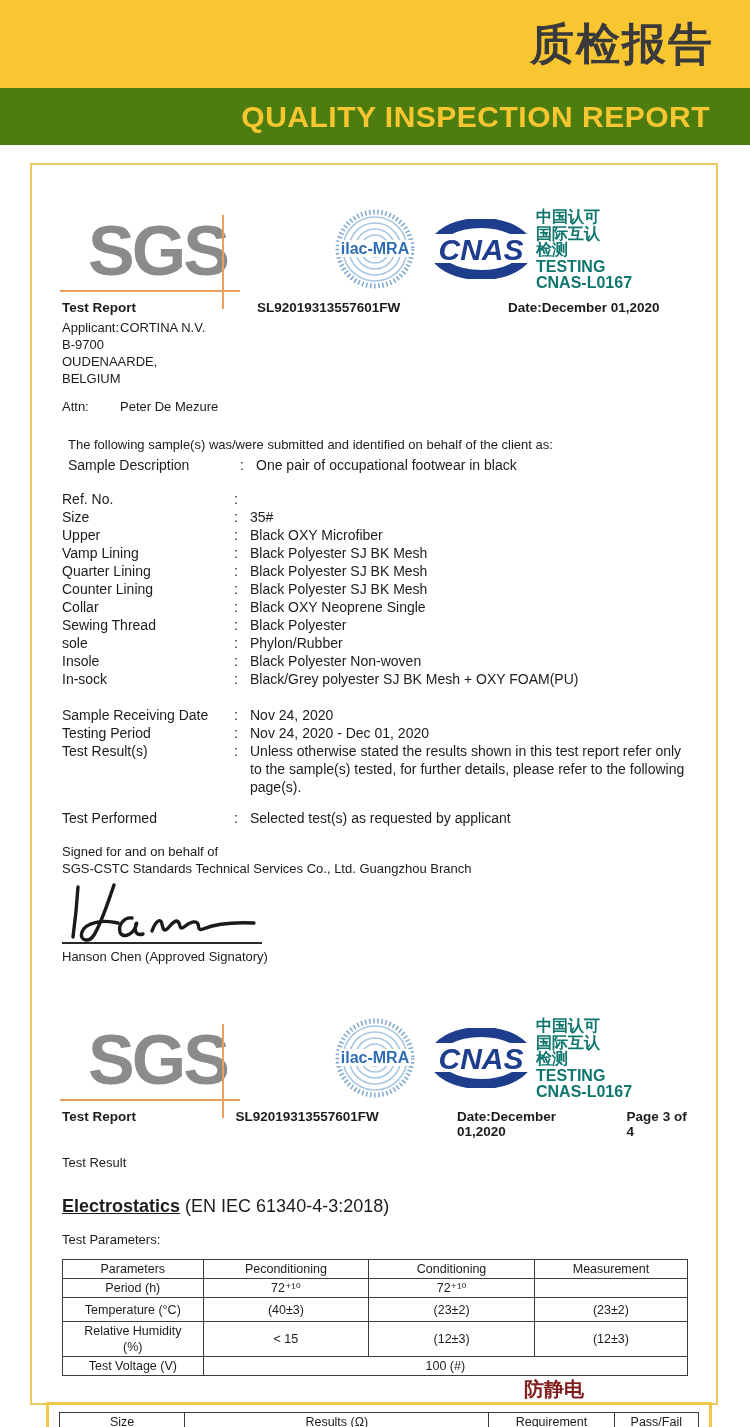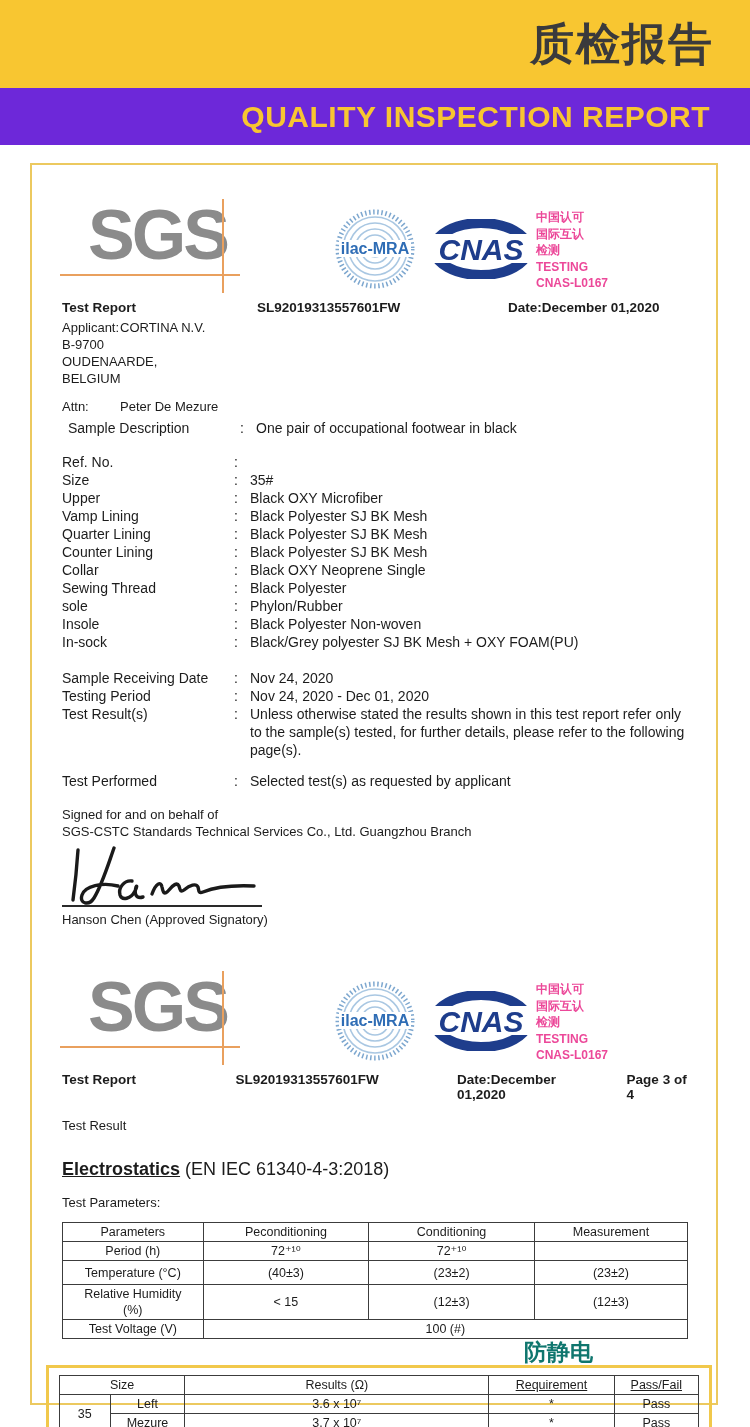--- a/index.html
+++ b/index.html
@@ -2,36 +2,36 @@
 <html><head>
 <meta charset="utf-8">
 <style>
   * { margin:0; padding:0; box-sizing:border-box; }
   html,body { width:750px; background:#ffffff; font-family:"Liberation Sans","DejaVu Sans",sans-serif; color:#1c1c1c; }
   body { height:1427px; overflow:hidden; }
 
   
   .banner-yellow { height:88px; background:#f8c631; display:flex; align-items:center; justify-content:flex-end; padding-right:36px; }
   .banner-yellow .cn-title { font-size:44px; font-weight:bold; color:#3a3a3c; letter-spacing:2px; }
-  .banner-dark { height:57px; background:#6d28d9; display:flex; align-items:center; justify-content:flex-end; padding-right:40px; }
+  .banner-dark { height:57px; background:#4d7c0f; display:flex; align-items:center; justify-content:flex-end; padding-right:40px; }
   .banner-dark .en-title { font-size:30px; font-weight:bold; color:#f8c631; letter-spacing:0.5px; }
 
   
   .doc { margin:18px 30px 0 30px; width:688px; height:1242px; border:2px solid #ecc95f; padding:40px 28px 0 30px; position:relative; background:#fff; }
 
   
   .logo-row { position:relative; height:90px; }
-  .sgs-logo { position:absolute; left:0; top:0; width:178px; height:88px;text-decoration:underline; }
+  .sgs-logo { position:absolute; left:0; top:16px; width:178px; height:88px;text-decoration:underline; }
   .sgs-text { position:absolute; left:26px; top:-10px; font-size:70px; font-weight:bold; color:#8b8b8b; letter-spacing:-3px; }
   .sgs-hline { position:absolute; left:-2px; bottom:17px; width:180px; height:2px; background:#e9a05e; }
   .sgs-vline { position:absolute; left:160px; top:-6px; width:2px; height:94px; background:#e9a05e; }
   .ilac-svg { position:absolute; left:272px; top:3px; }
   .cnas-svg { position:absolute; left:368px; top:14px; }
   .cnas-lines { position:absolute; left:474px; top:4px; display:flex; flex-direction:column; }
-  .cnas-lines span { font-size:12px; font-weight:bold; line-height:16.5px; color:#ec4899; }
+  .cnas-lines span { font-size:16px; font-weight:bold; line-height:16.5px; color:#0f766e; }
 
   
   .report-line { display:flex; font-size:13.5px; font-weight:bold; margin-top:5px;gap:39px; }
   .report-line .rl-label { width:156px; }
   .report-line .rl-no { width:212px; }
   .report-line .rl-page { margin-left:auto; }
 
   
   .kv-small { display:grid; grid-template-columns:58px 1fr; column-gap:0; font-size:13px; line-height:17px; }
   .applicant { margin-top:4px; }
@@ -56,21 +56,21 @@
   .electro { margin-top:26px; font-size:18px; }
   .electro .m-title { font-weight:bold; text-decoration:underline; }
   .params-label { margin-top:15px; font-size:13px; }
 
   
   table { border-collapse:collapse; width:100%; font-size:12.5px; }
   td,th { border:1px solid #3c3c3c; text-align:center; padding:1px 16px; font-weight:normal; line-height:16px; }
   .t1 { margin-top:12px; }
   .t1 .pad-row td { padding:3.5px 4px; }
 
-  .antistatic { margin-top:1px; margin-left:462px; font-size:23px; font-weight:bold; color:#0f766e; line-height:25px; }
+  .antistatic { margin-top:1px; margin-left:462px; font-size:20px; font-weight:bold; color:#7f1d1d; line-height:25px; }
 
   .results-box { border:3px solid #f1c84b; margin-left:-16px; margin-right:-24px; margin-top:0; padding:7px 10px 10px 10px; }
   .t2 .u { text-decoration:underline; }
   .remark { margin-top:11px; display:grid; grid-template-columns:62px 38px 1fr; font-size:12.5px; line-height:18px; padding-left:10px; }
 </style>
 </head>
 <body>
 
 <div class="banner-yellow">
   <span class="cn-title">质检报告</span>
@@ -125,20 +125,21 @@
     <span></span>
     <span></span>
       <span>B-9700 OUDENAARDE, BELGIUM</span>
   </div>
 
   <div class="kv-small attn">
     <span>Attn:</span>
     <span>Peter De Mezure</span>
   </div>
 
+  <div class="intro">The following sample(s) was/were submitted and identified on behalf of the client as:</div>
   <div class="kv sampledesc">
     <span>Sample Description</span>
     <span>:</span>
     <span>One pair of occupational footwear in black</span>
   </div>
 
   <div class="specs">
     <div class="kv">
         <span>Ref. No.</span>
         <span>:</span>

